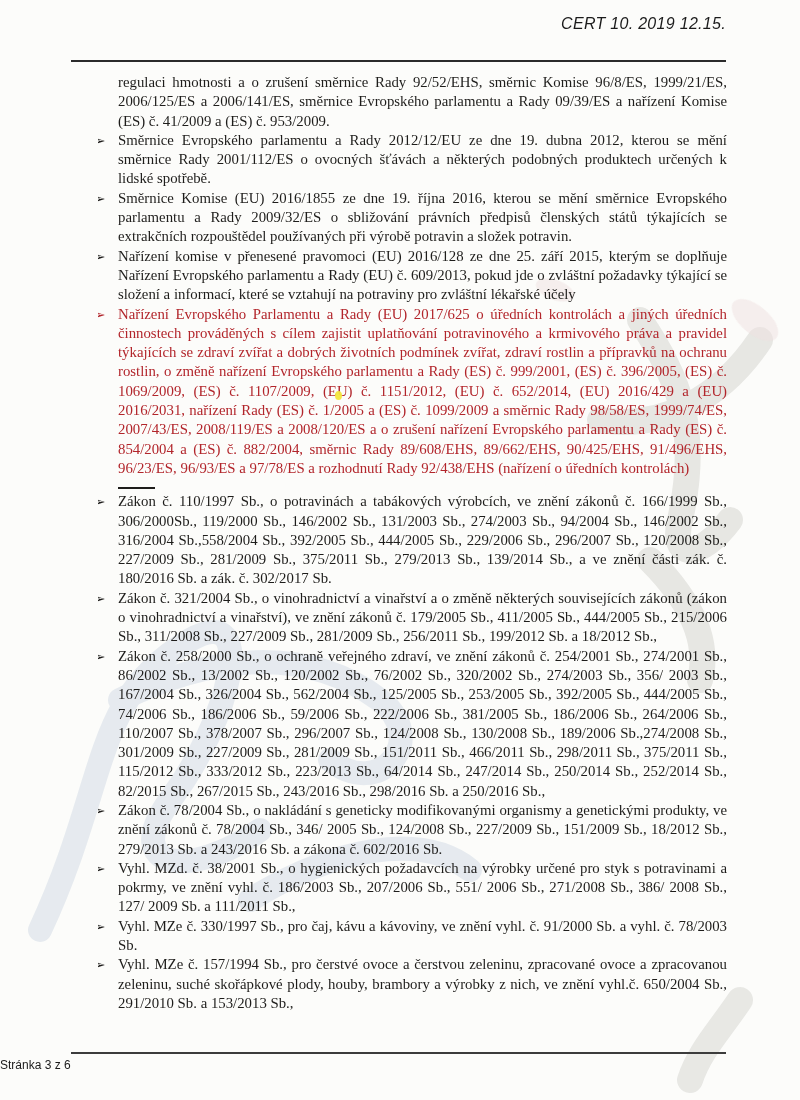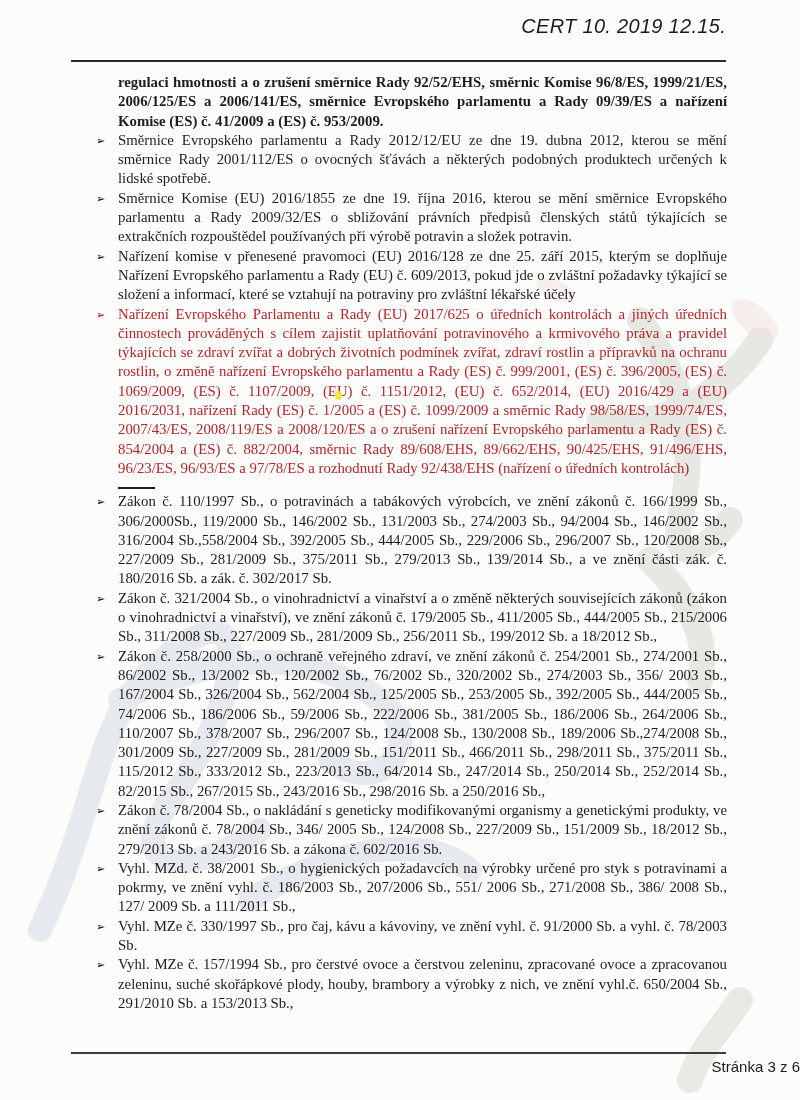--- a/index.html
+++ b/index.html
@@ -11,52 +11,52 @@
     position:relative;
     overflow:hidden;
   }
   .page{position:absolute;inset:0;}
   
   .watermark-svg{position:absolute;inset:0;pointer-events:none;}
   
   .stamp{
     position:absolute;top:15px;right:74px;
     font-family:"Liberation Sans", sans-serif;
-    font-style:italic;font-size:20px;letter-spacing:.3px;
+    font-style:italic;font-size:16px;letter-spacing:.3px;
     color:#1b1b1b;
   }
   .rule-top{position:absolute;top:60px;left:71px;width:655px;height:2px;background:#2b2b2b;}
   .rule-bottom{position:absolute;top:1052px;left:71px;width:655px;height:1.5px;background:#3c3c3c;}
   
   .content{
     position:absolute;top:73px;left:98px;width:629px;height:978px;
     font-size:14.8px;line-height:19.3px;
     text-align:justify;overflow:hidden;
   }
-  .intro{margin:0 0 0 20px;font-weight:bold;}
+  .intro{margin:0 0 0 20px;}
   .bullet-item{position:relative;padding-left:20px;}
   .bullet-item .marker{
     position:absolute;left:-3px;top:0px;
     font-size:12.5px;font-family:"DejaVu Sans", sans-serif;
   }
   .b{font-weight:normal;}
   .red{color:#b2252b;}
   .gap-before{margin-top:14px;}
   .overline-mark{position:absolute;left:20px;top:-5px;width:37px;height:2px;background:#1e1d1b;}
   
   .highlight-dot{
     position:absolute;left:335px;top:391px;width:7px;height:9px;
     background:#f3e63d;border-radius:50%;opacity:.95;
   }
   
   .footer{
     position:absolute;top:1058px;left:0;width:800px;
-    text-align:right;
+    text-align:left;
     font-family:"Liberation Sans", sans-serif;
-    font-size:15px;color:#1b1b1b;
+    font-size:12px;color:#1b1b1b;
   }
 </style>
 </head>
 <body>
 
 <div class="page">
 
   <svg class="watermark-svg" width="800" height="1100" viewBox="0 0 800 1100">
     <g fill="none" stroke="#ccd6e2" stroke-width="24" stroke-linecap="round" opacity="0.45">
       <path d="M 40 930 C 110 780, 90 700, 190 640 C 260 600, 230 720, 170 800 C 120 870, 190 880, 260 830"></path>

